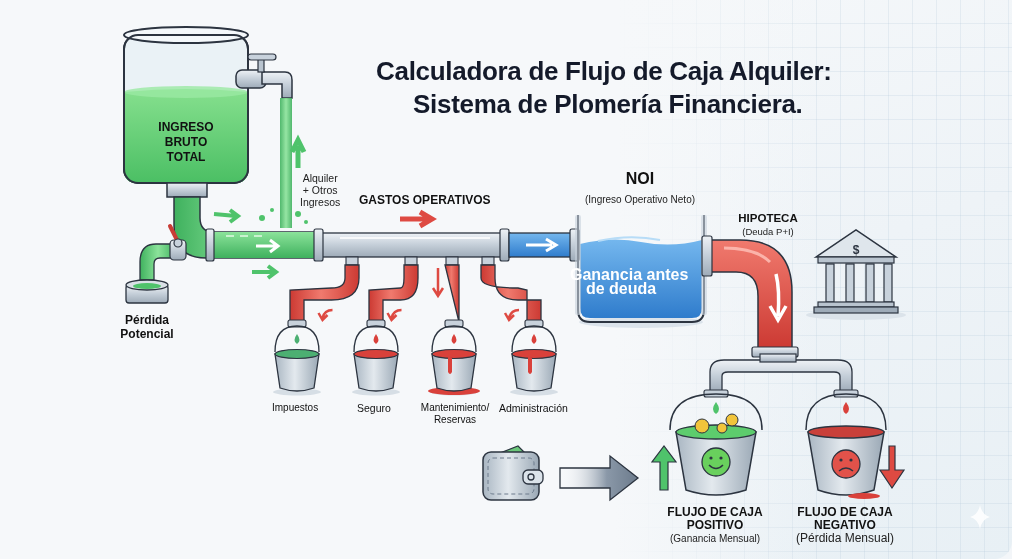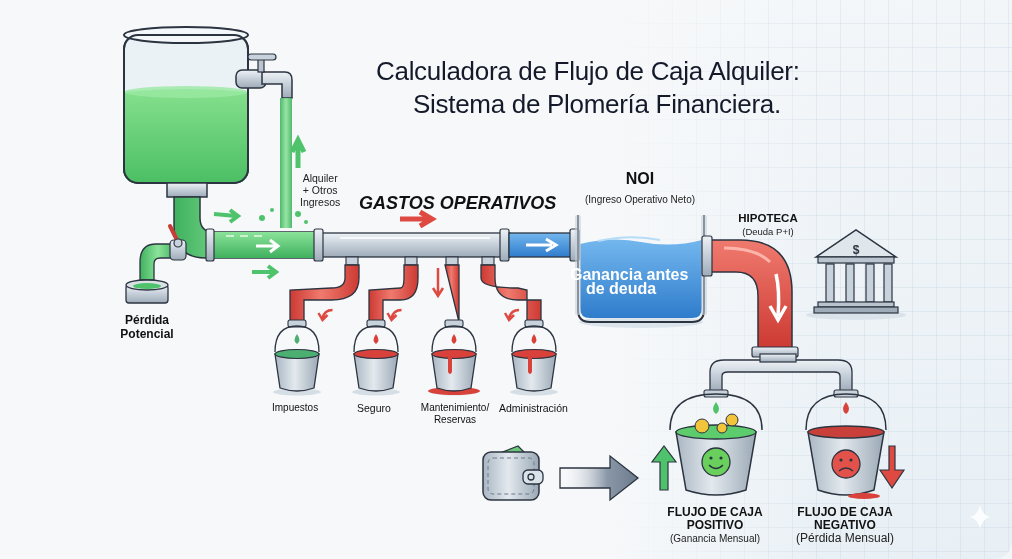--- a/index.html
+++ b/index.html
@@ -7,21 +7,21 @@
   #stage { position:relative; width:1012px; height:559px; border-radius:0 0 18px 0; overflow:hidden;
     background:
       linear-gradient(90deg, rgba(173,196,214,0.22) 1px, transparent 1px) 0 0/24px 24px,
       linear-gradient(0deg, rgba(173,196,214,0.22) 1px, transparent 1px) 0 0/24px 24px,
       linear-gradient(160deg,#fafbfc 0%,#eef3f7 60%,#e8f0f5 100%);
   }
   #stage::before { content:""; position:absolute; left:0; top:0; width:820px; height:559px;
     background:linear-gradient(90deg,#f6f8fa 0%, #f6f8fa 75%, rgba(246,248,250,0) 100%); }
   svg.diagram { position:absolute; left:0; top:0; }
   .t { position:absolute; color:#111; white-space:nowrap; }
-  .title { font-weight:400; font-size:26px; letter-spacing:-0.3px; color:#141a2a; line-height:33px; text-align:right; }
+  .title { font-weight:700; font-size:26px; letter-spacing:-0.3px; color:#141a2a; line-height:33px; text-align:right; }
   .b { font-weight:700; }
   .c { text-align:center; }
 </style>
 </head>
 <body>
 
 <div id="stage">
 
 <svg class="diagram" width="1012" height="559" viewBox="0 0 1012 559">
   <defs>
@@ -254,34 +254,39 @@
         <path d="M512 354 L556 354 L551 388 Q534 394 517 388Z" fill="url(#gBucket)" stroke="#2c3440" stroke-width="1.3"></path>
         <ellipse cx="534" cy="354" rx="22" ry="4.5" fill="#d9413b" stroke="#2c3440" stroke-width="1.2"></ellipse>
         <path d="M528 356 L528 372 Q530 376 532 372 L532 358" fill="#d9413b"></path>
         <path d="M519 310 Q511 310 509 318 M505 313 L509 320 L514 315" stroke="#de4a42" stroke-width="2.5" fill="none"></path>
       </g>
     </svg>
 
 <div class="t title" style="left:376px; top:55px;">Calculadora de Flujo de Caja Alquiler:</div>
 <div class="t title" style="left:413px; top:88px;">Sistema de Plomería Financiera.</div>
 
+<div class="t b c" style="left:154px; top:120px; width:64px; font-size:12px; line-height:15px;">
+  <div>INGRESO</div>
+  <div>BRUTO</div>
+  <div>TOTAL</div>
+</div>
 
 <div class="t" style="left:300px; top:172px; font-size:10.5px; line-height:12px; color:#222;text-align:center;">
   <div>Alquiler</div>
   <div>+ Otros</div>
   <div>Ingresos</div>
 </div>
 
 
 <div class="t b c" style="left:112px; top:313px; width:70px; font-size:12px; line-height:14px;">
   <div>Pérdida</div>
   <div>Potencial</div>
 </div>
 
-<div class="t b" style="left:359px; top:193px; font-size:18px;font-style:italic;">GASTOS OPERATIVOS</div>
+<div class="t b" style="left:359px; top:193px; font-size:12px;">GASTOS OPERATIVOS</div>
 
 <div class="t" style="left:272px; top:402px; font-size:10px;">Impuestos</div>
 <div class="t" style="left:357px; top:402px; font-size:10.5px;">Seguro</div>
 <div class="t c" style="left:413px; top:402px; width:84px; font-size:10px; line-height:12px;">
   <div>Mantenimiento/</div>
   <div>Reservas</div>
 </div>
 <div class="t" style="left:499px; top:402px; font-size:10.5px;">Administración</div>
 
 <div class="t b c" style="left:600px; top:170px; width:80px; font-size:16px;">NOI</div>

